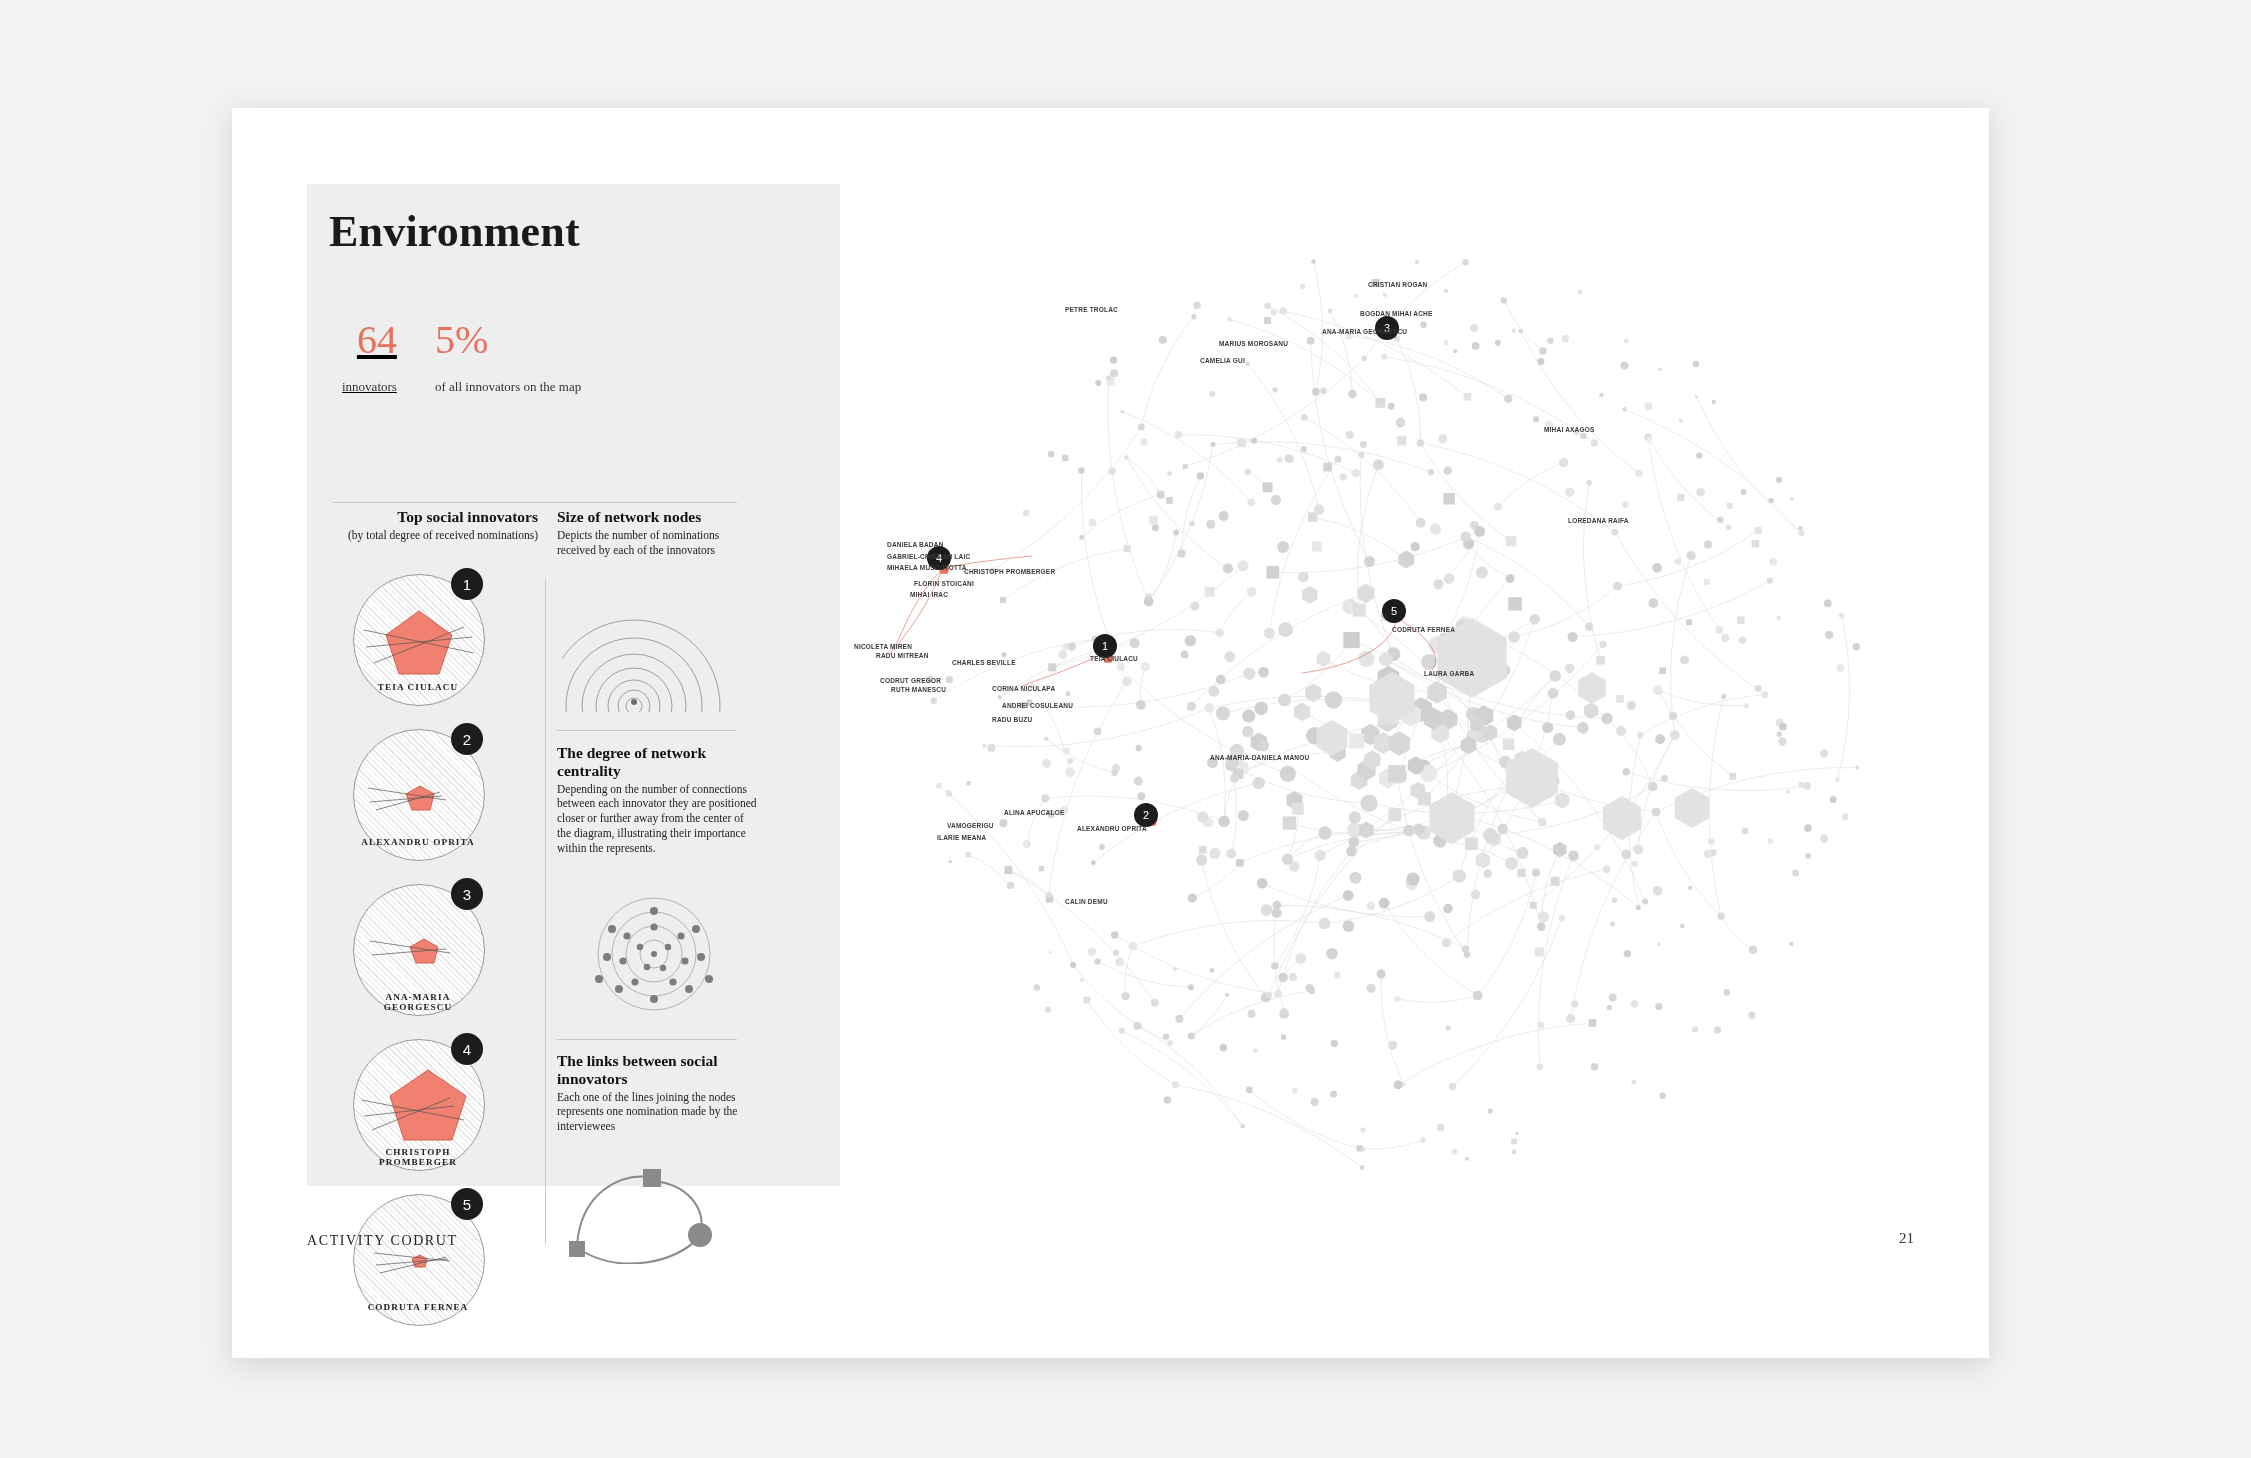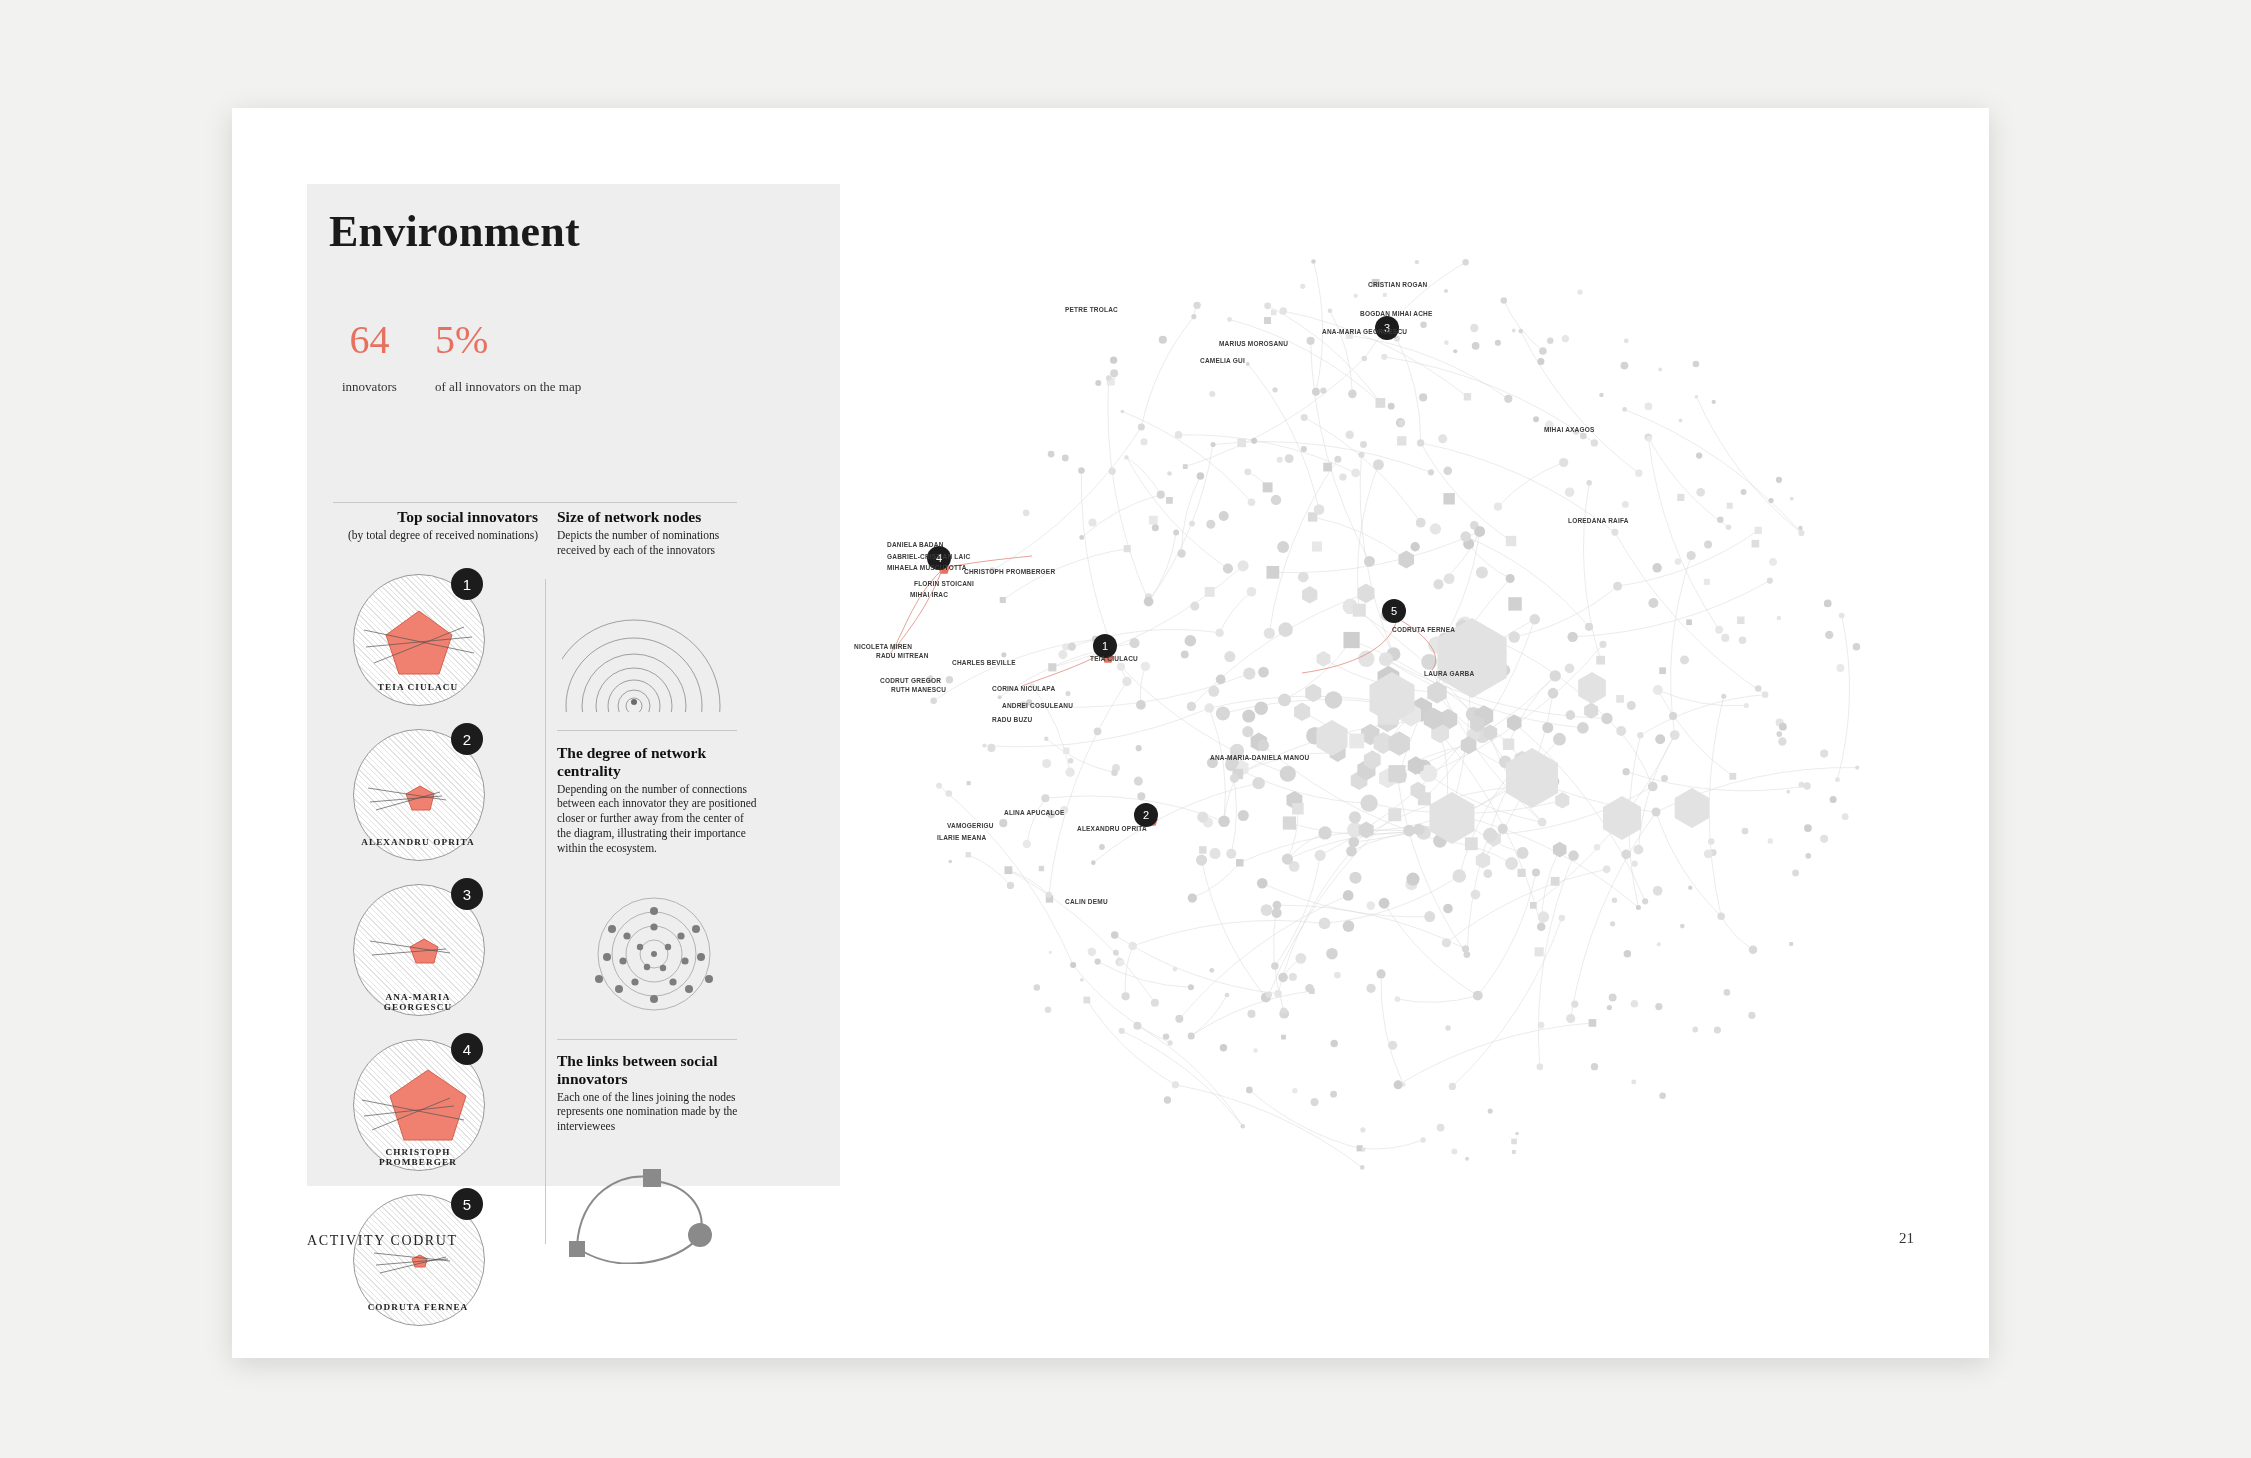--- a/index.html
+++ b/index.html
@@ -2,21 +2,21 @@
 <html><head>
 <meta charset="utf-8">
 <style>
   html,body{margin:0;padding:0;background:#f2f2f0;}
   body{width:2251px;height:1458px;font-family:"Liberation Serif",serif;}
   .page{position:absolute;left:232px;top:108px;width:1757px;height:1250px;background:#ffffff;box-shadow:0 6px 28px rgba(0,0,0,0.13);}
   .sidebar{position:absolute;left:75px;top:76px;width:533px;height:1002px;background:#eeeeee;}
   .title{position:absolute;left:22px;top:22px;font-size:44px;font-weight:bold;color:#1a1a1a;letter-spacing:0.2px;}
   .stat-num{font-size:40px;color:#e8705f;font-family:"Liberation Serif",serif;line-height:1;}
   .stat-sub{font-size:13px;color:#333;margin-top:19px;}
-  .stat1{position:absolute;left:35px;top:136px;text-align:center;}
+  .stat1{position:absolute;left:35px;top:136px;text-align:right;text-decoration:underline;}
   .stat2{position:absolute;left:128px;top:136px;text-align:left;}
   .divline{position:absolute;background:#c8c8c8;}
   .sec-h{font-size:15.5px;font-weight:bold;color:#111;line-height:1.15;}
   .sec-sub{font-size:11.5px;color:#222;line-height:1.28;margin-top:2px;}
   .colL{position:absolute;left:26px;top:407px;width:205px;text-align:right;}
   .colR{position:absolute;left:250px;top:407px;width:200px;}
   .vdiv{position:absolute;left:238px;top:395px;width:1px;height:665px;background:#c9c9c9;}
   .rank-item{position:absolute;width:190px;height:155px;}
   .rank-circle{position:absolute;left:20px;top:0;width:130px;height:130px;border-radius:50%;border:1px solid #9a9a9a;overflow:hidden;
     background:repeating-linear-gradient(45deg,#ffffff 0px,#ffffff 3px,#e3e3e3 3px,#e3e3e3 4px);}
@@ -122,21 +122,21 @@
           <circle cx="72" cy="124" r="68"></circle>
         <circle cx="72" cy="124" r="86"></circle>
       </g>
       <circle cx="72" cy="120" r="3" fill="#6a6a6a"></circle>
     </svg>
 
     <div class="divline" style="left:250px;top:546px;width:180px;height:1px;"></div>
 
     <div class="colR" style="top:560px;">
       <div class="sec-h">The degree of network centrality</div>
-      <div class="sec-sub">Depending on the number of connections between each innovator they are positioned closer or further away from the center of the diagram, illustrating their importance within the ecosystem.</div>
+      <div class="sec-sub">Depending on the number of connections between each innovator they are positioned closer or further away from the center of the diagram, illustrating their importance within the represents.</div>
     </div>
     <svg style="position:absolute;left:252px;top:705px;" width="190" height="130">
       <g fill="none" stroke="#9a9a9a" stroke-width="0.7">
         <circle cx="95" cy="65" r="14"></circle>
           <circle cx="95" cy="65" r="28"></circle>
         <circle cx="95" cy="65" r="42"></circle>
           <circle cx="95" cy="65" r="56"></circle>
       </g>
       <g fill="#7d7d7d">
         <circle cx="95" cy="65" r="3"></circle>

